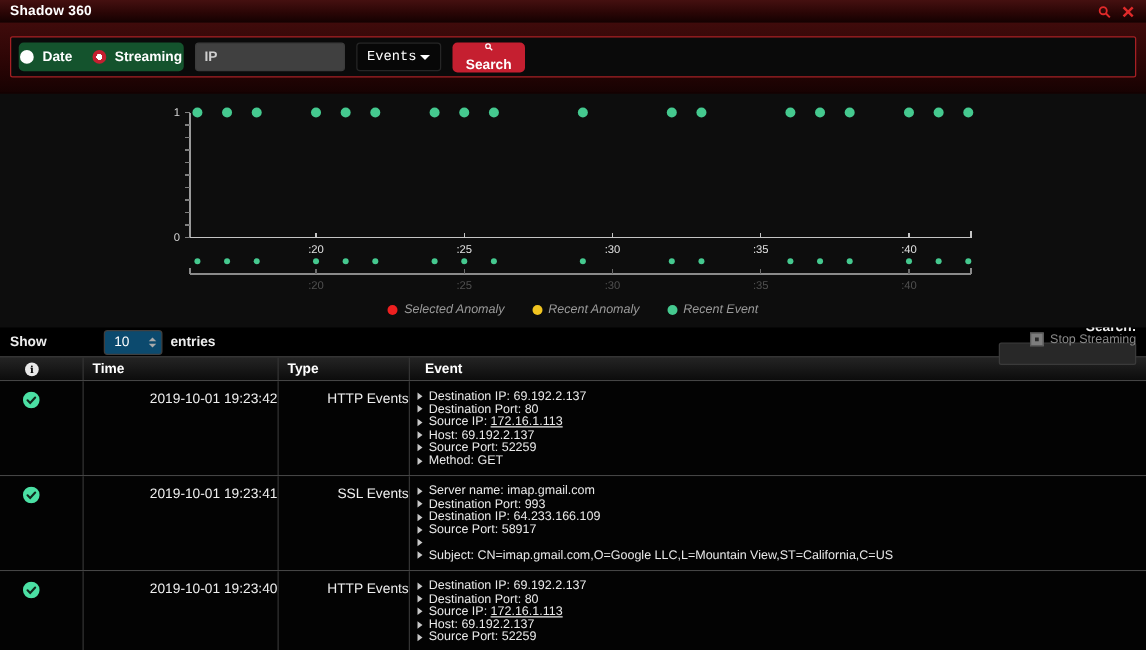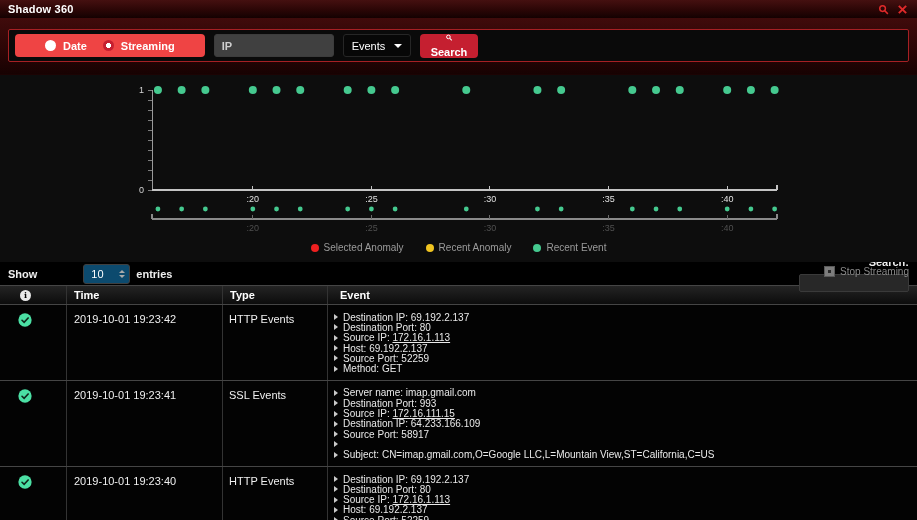--- a/index.html
+++ b/index.html
@@ -12,46 +12,46 @@
   .titlebar .title{color:#fff;font-size:11px;font-weight:bold;letter-spacing:.2px;}
   .titlebar .spacer{flex:1;}
   .tb-icon{color:#e02a2a;width:13px;height:13px;display:flex;align-items:center;justify-content:center;margin-left:6px;cursor:pointer;}
   .tb-icon svg{width:11px;height:11px;}
 
   
   .formbar{height:57px;background:linear-gradient(180deg,#400b0b 0%,#2a0505 60%,#170202 100%);
     padding:11px 8px 0 8px;box-sizing:border-box;border-bottom:1px solid #1c0303;}
   .formbox{border:1px solid #a62024;background:#0a0a0a;height:33px;border-radius:2px;
     display:flex;align-items:center;padding:0 6px;gap:9px;box-sizing:border-box;}
-  .radio-pill{background:#ef4444;height:23px;border-radius:4px;padding:0 30px;
+  .radio-pill{background:#14532d;height:23px;border-radius:4px;padding:0 1px;
     display:flex;align-items:center;gap:16px;}
   .radio-opt{display:flex;align-items:center;gap:7px;cursor:pointer;}
   .radio-opt .lbl{color:#fff;font-size:11px;font-weight:bold;}
   .rdot{width:11px;height:11px;border-radius:50%;}
   .rdot.plain{background:#fff;}
   .rdot.checked{background:radial-gradient(circle,#fff 0 2.4px,#c51f30 2.5px 6px);}
   .ip-input{width:120px;height:23px;background:#404040;border:1px solid #3c3c3c;border-radius:3px;
     color:#ddd;font-size:11px;padding:0 7px;box-sizing:border-box;outline:none;font-family:"Liberation Sans",sans-serif;font-weight:bold;}
   .ip-input::placeholder{color:#cfcfcf;opacity:1;}
   .select-box{width:68px;height:23px;background:#070707;border:1px solid #262626;border-radius:3px;
-    display:flex;align-items:center;justify-content:space-between;padding:0 8px;box-sizing:border-box;cursor:pointer;}
+    display:flex;align-items:center;justify-content:space-between;padding:0 8px;box-sizing:border-box;cursor:pointer;font-family:Liberation Mono, monospace;}
   .select-box .sel-lbl{color:#fff;font-size:11px;}
   .caret{width:0;height:0;border-left:4px solid transparent;border-right:4px solid transparent;border-top:4px solid #fff;}
   .search-btn{height:24px;background:#c51f30;border:none;border-radius:4px;padding:0 11px;
     display:flex;align-items:center;gap:5px;color:#fff;font-size:11px;font-weight:bold;cursor:pointer;
     font-family:"Liberation Sans",sans-serif;flex-direction:column;}
   .search-btn svg{width:10px;height:10px;}
 
   
   .chart-area{height:187px;position:relative;background:#0d0d0d;}
   .chart-area svg.plot{position:absolute;left:0;top:0;}
   .legend{position:absolute;left:0;right:0;top:167px;display:flex;justify-content:center;gap:22px;}
   .legend-item{display:flex;align-items:center;gap:5px;cursor:pointer;}
   .legend-item .dot{width:8px;height:8px;border-radius:50%;}
-  .legend-item .llbl{color:#9a9a9a;font-size:10px;}
+  .legend-item .llbl{color:#9a9a9a;font-size:10px;font-style:italic;}
   .stream-box{position:absolute;right:8px;top:167px;display:flex;align-items:center;gap:5px;cursor:pointer;margin-top:24px;}
   .stream-box .chk{width:9px;height:9px;background:#7d7d7d;border:1px solid #5a5a5a;
     display:flex;align-items:center;justify-content:center;}
   .stream-box .chk::after{content:"";width:3px;height:3px;background:#2a2a2a;}
   .stream-box .slbl{color:#8a8a8a;font-size:10px;}
 
   
   .controls-row{height:23px;display:flex;align-items:center;justify-content:space-between;
     padding:0 8px;background:#000;}
   .show-group{display:flex;align-items:center;gap:6px;color:#eee;font-size:11px;font-weight:600;}
@@ -68,21 +68,21 @@
 
   
   .grid{display:grid;grid-template-columns:67px 156px 105px 1fr;}
   .thead{height:18px;background:linear-gradient(180deg,#242424,#0c0c0c);
     border-top:1px solid #454545;border-bottom:1px solid #454545;align-items:center;}
   .th{color:#fff;font-size:11px;font-weight:bold;padding-left:7px;height:100%;display:flex;align-items:center;box-sizing:border-box;}
   .th.c0{padding-left:20px;}
   .th.c3{padding-left:12px;}
   .sep{border-right:1px solid #333;}
   .trow{border-bottom:1px solid #454545;background:#030303;cursor:pointer;}
-  .td{box-sizing:border-box;padding-top:8px;color:#efefef;font-size:11px;}
+  .td{box-sizing:border-box;padding-top:8px;color:#efefef;font-size:11px;text-align:right;}
   .td.c0{padding-left:18px;}
   .td.c1{padding-left:7px;}
   .td.c2{padding-left:6px;}
   .td.c3{padding:7px 4px 6px 6px;}
   .info-ic{width:11px;height:11px;border-radius:50%;background:#e8e8e8;color:#000;
     font-size:8px;font-weight:bold;display:flex;align-items:center;justify-content:center;font-family:"DejaVu Serif",serif;}
   .chk-ic svg{width:14px;height:14px;display:block;}
   .dline{display:flex;align-items:center;gap:5px;height:10.3px;font-size:10px;color:#e9e9e9;white-space:nowrap;}
   .tri{width:0;height:0;border-top:3px solid transparent;border-bottom:3px solid transparent;border-left:4px solid #c9c9c9;flex:0 0 auto;}
   .lnk{text-decoration:underline;cursor:pointer;}
@@ -305,24 +305,20 @@
           <div class="dline">
             <span class="tri"></span>
             <span>Server name: <span>imap.gmail.com</span></span>
           </div>
           <div class="dline">
             <span class="tri"></span>
             <span>Destination Port: <span>993</span></span>
           </div>
           <div class="dline">
             <span class="tri"></span>
-            <span>Source IP: <span class="lnk">172.16.111.15</span></span>
-          </div>
-          <div class="dline">
-            <span class="tri"></span>
             <span>Destination IP: <span>64.233.166.109</span></span>
           </div>
           <div class="dline">
             <span class="tri"></span>
             <span>Source Port: <span>58917</span></span>
           </div>
           <div class="dline">
             <span class="tri"></span>
           </div>
           <div class="dline">

